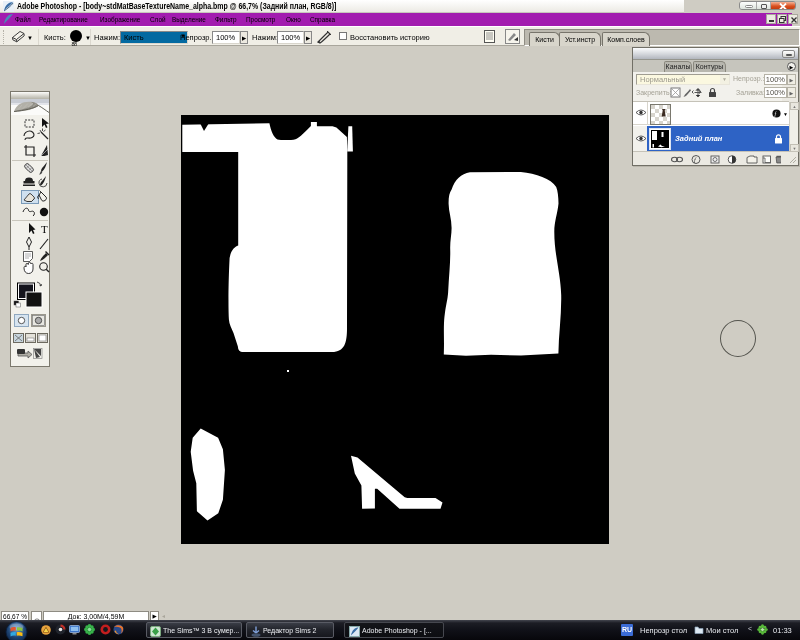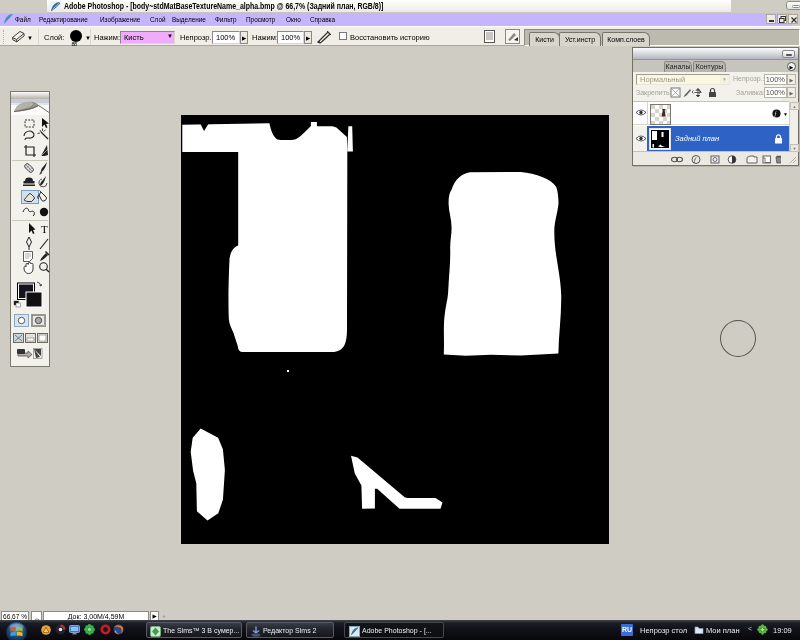--- a/index.html
+++ b/index.html
@@ -3,21 +3,21 @@
 <meta charset="utf-8">
 <style>
 * { margin:0; padding:0; box-sizing:border-box; -webkit-font-smoothing:antialiased; }
 html,body { width:800px; height:640px; overflow:hidden; }
 body { font-family:"Liberation Sans", sans-serif; background:#cfccc3; position:relative; }
 .abs { position:absolute; }
 </style>
 </head>
 <body>
 
-<div class="abs" style="left:0;top:0;width:684px;height:13px;background:linear-gradient(#ffffff,#eceae4);border-bottom:1px solid #c8c6bd;margin-left:47px;">
+<div class="abs" style="left:0;top:0;width:684px;height:13px;background:linear-gradient(#ffffff,#eceae4);border-bottom:1px solid #c8c6bd;">
   <svg class="abs" style="left:3px;top:1px" width="11" height="11" viewBox="0 0 11 11">
     <rect x="0" y="0" width="11" height="11" fill="#e8f0f8"></rect>
     <path d="M10 1 C6 1 2 4 1 10 C4 6 8 4 10 1 Z" fill="#3b6ea5"></path>
     <path d="M1 10 C5 7 8 5 10 2" stroke="#27496b" stroke-width="0.8" fill="none"></path>
   </svg>
   <div class="abs" style="left:17px;top:1px;font-size:8.5px;font-weight:bold;color:#000;transform:scaleX(0.82);transform-origin:0 0;white-space:nowrap;">Adobe Photoshop - [body~stdMatBaseTextureName_alpha.bmp @ 66,7% (Задний план, RGB/8)]</div>
 
   <div class="abs" style="left:739px;top:1px;width:57px;height:9px;border:1px solid #8a8a8a;border-radius:3px;overflow:hidden;display:flex;">
     <div style="width:18px;height:100%;background:linear-gradient(#fdfdfd,#dde4dd);border-right:1px solid #aaa;position:relative;">
         <div style="position:absolute;left:5px;bottom:1px;width:8px;height:3px;background:#fff;border:1px solid #888;border-radius:2px;"></div>
@@ -26,21 +26,21 @@
         <div style="position:absolute;left:4px;top:2px;width:6px;height:5px;border:1px solid #555;background:#eee;border-radius:1px;"></div>
       </div>
     <div style="width:25px;height:100%;background:linear-gradient(#f5b296,#d94f1e 60%,#c23c10);position:relative;">
         <svg style="position:absolute;left:8px;top:1px" width="8" height="7" viewBox="0 0 8 7">
           <path d="M1,0.5 L7,6.5 M7,0.5 L1,6.5" stroke="#fff" stroke-width="1.8"></path>
         </svg>
       </div>
   </div>
 </div>
 
-<div class="abs" style="left:0;top:13px;width:792px;height:13px;background:#c4b5fd;">
+<div class="abs" style="left:0;top:13px;width:792px;height:13px;background:#a21caf;">
   <svg class="abs" style="left:3px;top:0px" width="11" height="12" viewBox="0 0 11 12">
     <path d="M10 1 C6 1 2 4 1 11 C4 7 8 4 10 1 Z" fill="#4b8bb5"></path>
   </svg>
   <div class="abs" style="left:15px;top:2px;font-size:8px;color:#000;transform:scaleX(0.8);transform-origin:0 0;">Файл</div>
   <div class="abs" style="left:39px;top:2px;font-size:8px;color:#000;transform:scaleX(0.8);transform-origin:0 0;">Редактирование</div>
   <div class="abs" style="left:100px;top:2px;font-size:8px;color:#000;transform:scaleX(0.8);transform-origin:0 0;">Изображение</div>
   <div class="abs" style="left:150px;top:2px;font-size:8px;color:#000;transform:scaleX(0.8);transform-origin:0 0;">Слой</div>
   <div class="abs" style="left:172px;top:2px;font-size:8px;color:#000;transform:scaleX(0.8);transform-origin:0 0;">Выделение</div>
   <div class="abs" style="left:215px;top:2px;font-size:8px;color:#000;transform:scaleX(0.8);transform-origin:0 0;">Фильтр</div>
   <div class="abs" style="left:246px;top:2px;font-size:8px;color:#000;transform:scaleX(0.8);transform-origin:0 0;">Просмотр</div>
@@ -68,26 +68,26 @@
 <div class="abs" style="left:0;top:26px;width:800px;height:20px;background:#f0eee6;border-top:1px solid #fff;border-bottom:1px solid #a9a69c;">
 
   <div class="abs" style="left:3px;top:3px;width:1px;height:14px;border-left:1px dotted #b5b2a8;"></div>
   <svg class="abs" style="left:10px;top:3px" width="16" height="13" viewBox="0 0 16 13">
     <path d="M2.5,7.5 L10,1.5 L14,3.5 L6.5,9.5 Z" fill="#f6f4ec" stroke="#3a3a3a" stroke-width="1"></path>
     <path d="M2.5,7.5 L2.8,9.8 L6.8,11.8 L6.5,9.5 M6.8,11.8 L14.2,5.8 L14,3.5" fill="none" stroke="#3a3a3a" stroke-width="1"></path>
   </svg>
   <div class="abs" style="left:38px;top:2px;width:1px;height:16px;background:#dbd8cf;"></div>
   <div class="abs" style="left:90px;top:2px;width:1px;height:16px;background:#dbd8cf;"></div>
   <div class="abs" style="left:27px;top:8px;font-size:6px;color:#000;">▼</div>
-  <div class="abs" style="left:44px;top:6px;font-size:7.5px;color:#000;">Слой:</div>
+  <div class="abs" style="left:44px;top:6px;font-size:7.5px;color:#000;">Кисть:</div>
   <div class="abs" style="left:70px;top:3px;width:12px;height:12px;background:#000;border-radius:50%;"></div>
   <div class="abs" style="left:71.5px;top:14px;font-size:5.5px;color:#000;letter-spacing:-0.5px;">88</div>
   <div class="abs" style="left:85px;top:8px;font-size:6px;color:#000;">▼</div>
   <div class="abs" style="left:94px;top:6px;font-size:7.5px;color:#000;">Нажим:</div>
-  <div class="abs" style="left:120px;top:3.5px;width:55px;height:13px;background:#f0abfc;border:1px solid;border-color:#888 #d8d5cc #d8d5cc #888;font-size:7.5px;color:#000;padding:1.5px 0 0 3px;">Кисть<span style="position:absolute;right:1px;top:1px;font-size:6px;">▼</span></div>
+  <div class="abs" style="left:120px;top:3.5px;width:68px;height:13px;background:#0369a1;border:1px solid;border-color:#888 #d8d5cc #d8d5cc #888;font-size:7.5px;color:#000;padding:1.5px 0 0 3px;">Кисть<span style="position:absolute;right:1px;top:1px;font-size:6px;">▼</span></div>
   <div class="abs" style="left:180px;top:6px;font-size:7.5px;color:#000;">Непрозр.:</div>
   <div class="abs" style="left:212px;top:3.5px;width:28px;height:13px;background:#fff;border:1px solid;border-color:#888 #d8d5cc #d8d5cc #888;font-size:7.5px;color:#000;padding:1.5px 0 0 3px;">100%</div>
   <div class="abs" style="left:240px;top:3.5px;width:8px;height:13px;background:#ece9e0;border:1px solid #888;font-size:5.5px;color:#000;text-align:center;line-height:12px;">▶</div>
   <div class="abs" style="left:252px;top:6px;font-size:7.5px;color:#000;">Нажим:</div>
   <div class="abs" style="left:277px;top:3.5px;width:27px;height:13px;background:#fff;border:1px solid;border-color:#888 #d8d5cc #d8d5cc #888;font-size:7.5px;color:#000;padding:1.5px 0 0 3px;">100%</div>
   <div class="abs" style="left:304px;top:3.5px;width:8px;height:13px;background:#ece9e0;border:1px solid #888;font-size:5.5px;color:#000;text-align:center;line-height:12px;">▶</div>
 
   <svg class="abs" style="left:316px;top:3px" width="16" height="14" viewBox="0 0 16 14">
     <path d="M2,12 C5,9 9,5 12,2 L14,4 C11,7 7,11 4,13 Z" fill="none" stroke="#333" stroke-width="1.2"></path>
     <path d="M11,1 L15,5" stroke="#333" stroke-width="1"></path>
@@ -343,21 +343,21 @@
           <circle cx="5" cy="3.5" r="1.7" fill="#333"></circle>
         </svg>
         <svg class="abs" style="left:16px;top:1.5px" width="22" height="22" viewBox="0 0 22 22">
           <rect x="0" y="0" width="22" height="22" fill="#dce4f2"></rect>
           <rect x="1.5" y="1.5" width="19" height="19" fill="#000" stroke="#fff" stroke-width="1"></rect>
           <rect x="3" y="3" width="5" height="9" fill="#fff"></rect>
           <rect x="12.5" y="4" width="2" height="5" fill="#fff"></rect>
           <rect x="3.5" y="16" width="1.5" height="3.5" fill="#fff"></rect>
           <path d="M9,18.5 l2.5,-2 l1.5,1.5 l3,0.5 l-3.5,0.8 Z" fill="#fff"></path>
         </svg>
-        <div class="abs" style="left:42px;top:8px;font-size:7.5px;font-style:italic;color:#fff;">Задний план</div>
+        <div class="abs" style="left:42px;top:8px;font-size:7.5px;font-style:italic;color:#fff;font-weight:bold;">Задний план</div>
         <svg class="abs" style="left:141px;top:8px" width="9" height="10" viewBox="0 0 9 10">
           <rect x="1" y="4" width="7" height="5.5" rx="0.5" fill="#fff"></rect>
           <path d="M2.5,4 v-1.2 a2,2 0 0 1 4,0 v1.2" fill="none" stroke="#fff" stroke-width="1.2"></path>
         </svg>
       </div>
 
       <div class="abs" style="left:156px;top:0;width:9px;height:50px;background:#f0efe9;border-left:1px solid #d0cdc4;">
         <div style="position:absolute;left:0px;top:0;width:9px;height:8px;background:#e9e7df;border:1px solid #c2bfb5;font-size:4px;text-align:center;line-height:7px;color:#777;">▲</div>
         <div style="position:absolute;left:0px;bottom:0;width:9px;height:8px;background:#e9e7df;border:1px solid #c2bfb5;font-size:4px;text-align:center;line-height:7px;color:#777;">▼</div>
       </div>
@@ -477,29 +477,29 @@
         <path d="M9.5,1.5 C6,1.5 3,4 2,9.5 C5,6 8,4 9.5,1.5 Z" fill="#3b6ea5"></path>
       </svg>
     <div class="abs" style="left:17px;top:4px;font-size:7px;color:#eceef2;white-space:nowrap;">Adobe Photoshop - [...</div>
   </div>
 
   <div class="abs" style="left:621px;top:4px;width:12px;height:12px;background:#3b6cd6;border-radius:1px;font-size:7px;font-weight:bold;color:#fff;text-align:center;line-height:12px;">RU</div>
   <div class="abs" style="left:640px;top:6px;font-size:7.5px;color:#e8eaee;">Непрозр стол</div>
   <svg class="abs" style="left:694px;top:5px" width="10" height="10" viewBox="0 0 10 10">
       <path d="M1,2 l3,0 l1,1.5 l4,0 l0,5 l-8,0 Z" fill="#dce8f2" stroke="#8aa0b8" stroke-width="0.7"></path>
     </svg>
-  <div class="abs" style="left:706px;top:6px;font-size:7.5px;color:#e8eaee;">Мои план</div>
+  <div class="abs" style="left:706px;top:6px;font-size:7.5px;color:#e8eaee;">Мои стол</div>
   <div class="abs" style="left:748px;top:5px;font-size:7px;color:#cfd2d8;">&lt;</div>
   <svg class="abs" style="left:757px;top:4px" width="11" height="11" viewBox="0 0 11 11">
       <g fill="#58b83a">
         <ellipse cx="5.5" cy="2.2" rx="1.6" ry="2"></ellipse>
         <ellipse cx="5.5" cy="8.8" rx="1.6" ry="2"></ellipse>
         <ellipse cx="2.2" cy="5.5" rx="2" ry="1.6"></ellipse>
         <ellipse cx="8.8" cy="5.5" rx="2" ry="1.6"></ellipse>
         <ellipse cx="3.2" cy="3.2" rx="1.6" ry="1.4"></ellipse>
         <ellipse cx="7.8" cy="3.2" rx="1.6" ry="1.4"></ellipse>
         <ellipse cx="3.2" cy="7.8" rx="1.6" ry="1.4"></ellipse>
         <ellipse cx="7.8" cy="7.8" rx="1.6" ry="1.4"></ellipse>
       </g>
       <circle cx="5.5" cy="5.5" r="1.6" fill="#b8e8a8"></circle>
     </svg>
-  <div class="abs" style="left:773px;top:6px;font-size:7.5px;color:#e8eaee;">19:09</div>
+  <div class="abs" style="left:773px;top:6px;font-size:7.5px;color:#e8eaee;">01:33</div>
 </div>
 
 </body></html>

